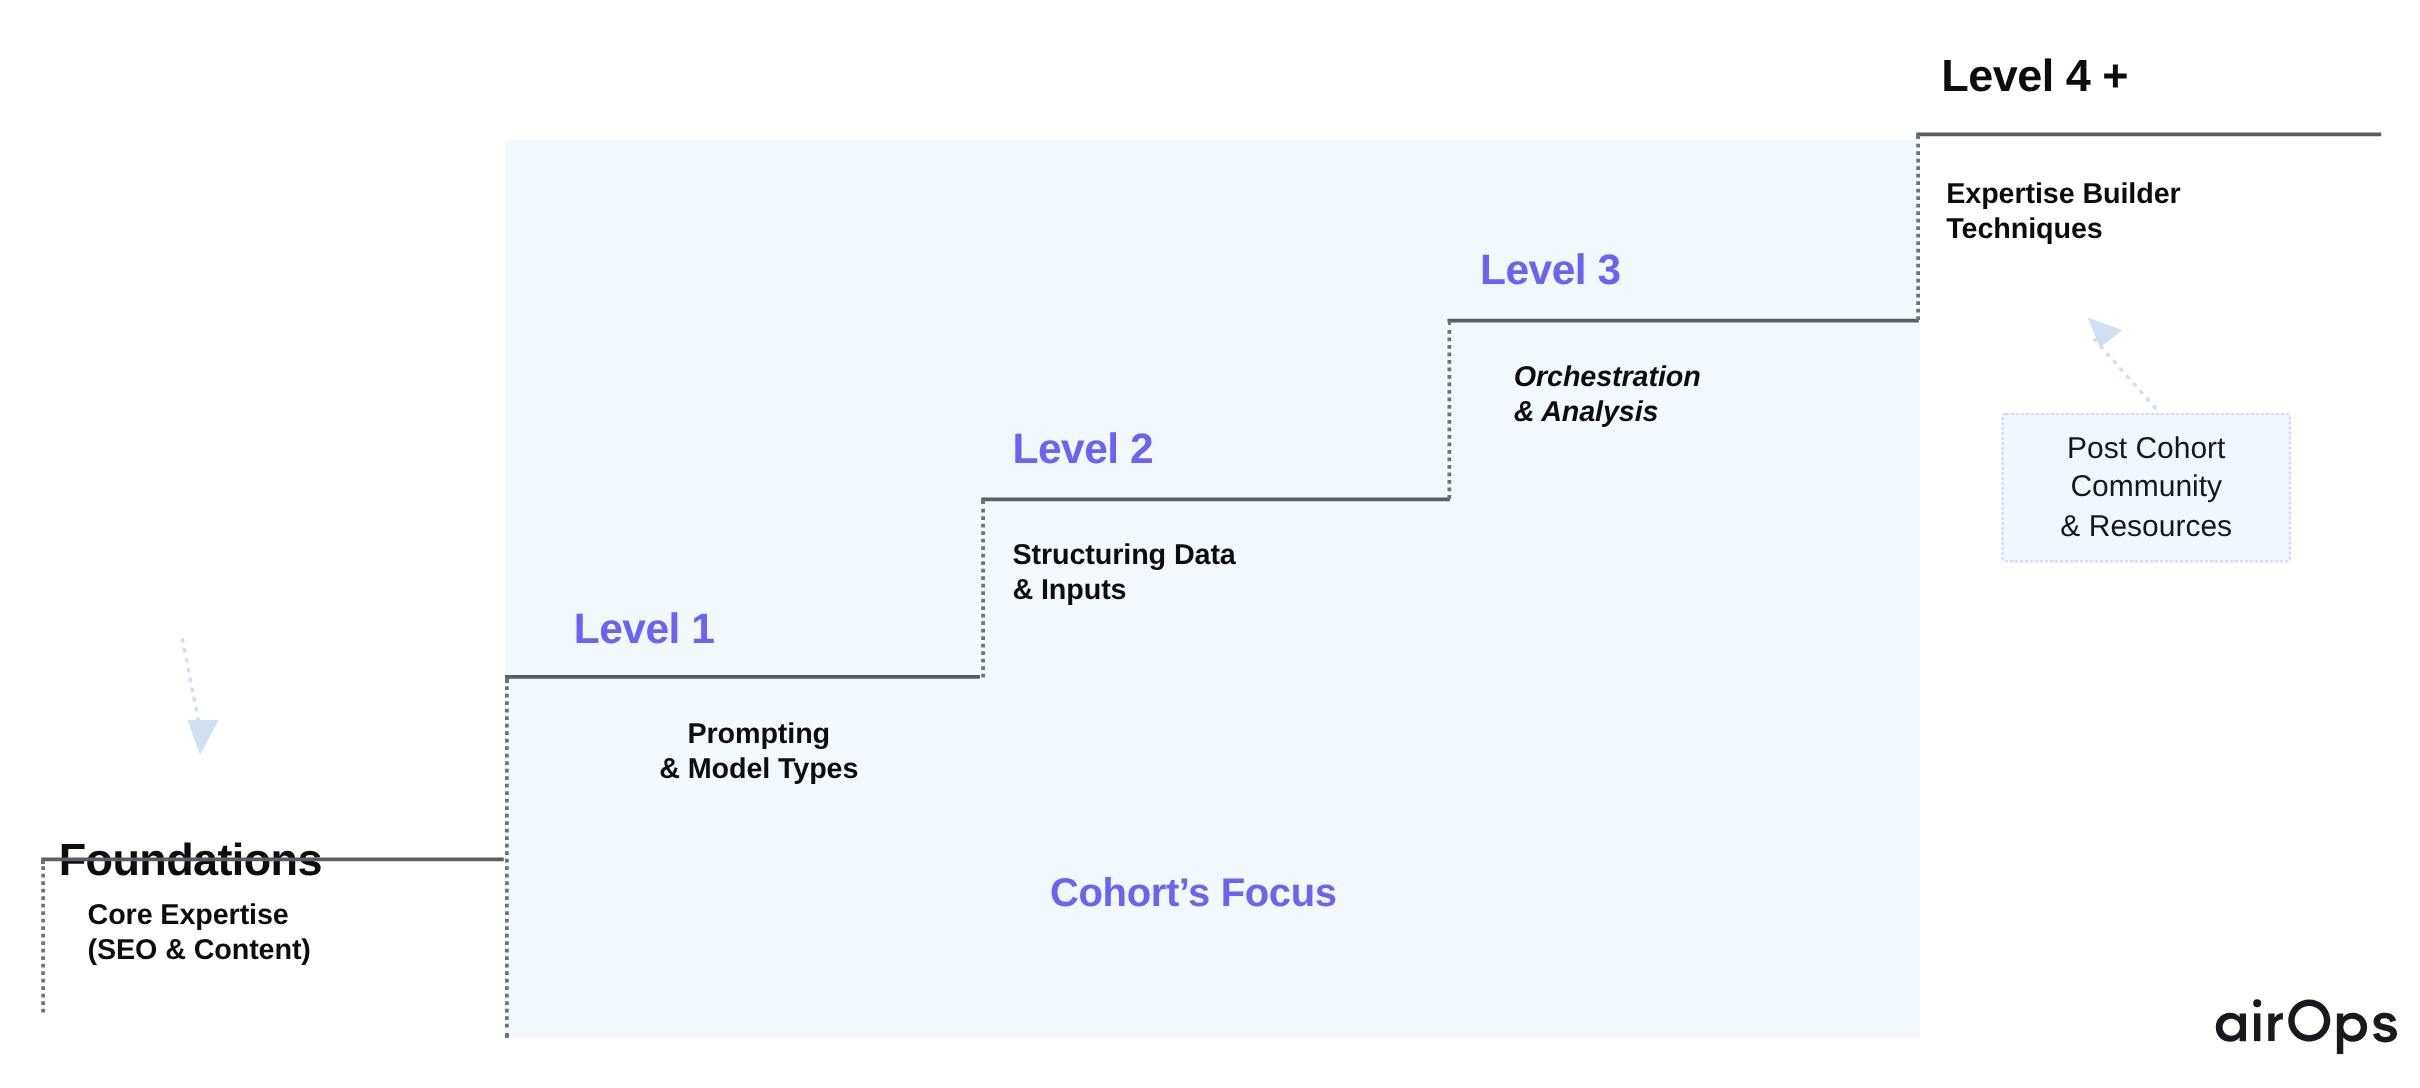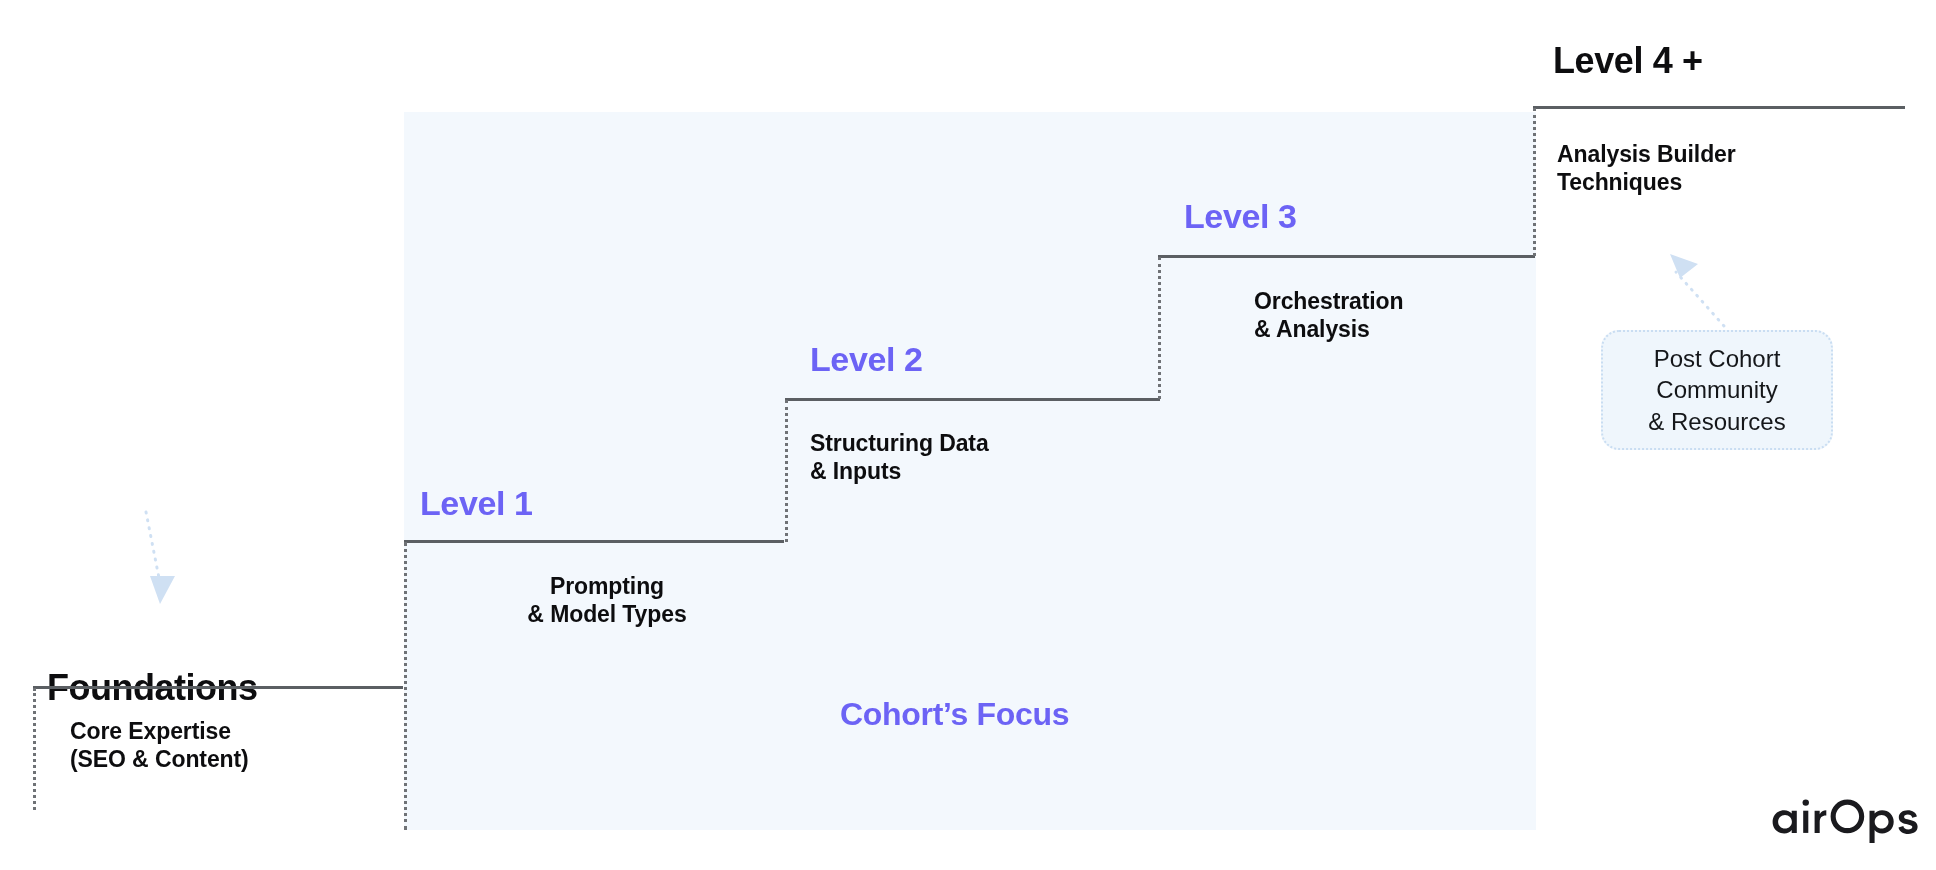--- a/index.html
+++ b/index.html
@@ -86,21 +86,21 @@
     font-size: 32px;
     letter-spacing: -0.3px;
     white-space: nowrap;
   }
 
   
   .callout {
     position: absolute;
     background: #eff6fc;
     border: 2px dotted #c9ddf2;
-    border-radius: 18px;
+    border-radius: 4px;
     color: #15171a;
     font-size: 24px;
     line-height: 1.3;
     text-align: center;
     white-space: pre-line;
     display: flex;
     align-items: center;
     justify-content: center;
     box-sizing: border-box;
   }
@@ -130,21 +130,21 @@
 
   <div class="foundations-title" style="left:47px; top:627px;margin-top:40px;">Foundations</div>
 
   <div class="step-rule" style="left:33px; top:686px; width:370px;"></div>
 
   <div class="v-dotted" style="left:33px; top:688px; height:122px;"></div>
 
   <div class="step-desc" style="left:70px; top:717px; width:330px;">Core Expertise
 (SEO &amp; Content)</div>
 
-  <div class="level-label" style="left:420px; top:484px;">Level 1</div>
+  <div class="level-label" style="left:459px; top:484px;">Level 1</div>
 
   <div class="step-rule" style="left:404px; top:540px; width:380px;"></div>
 
   <div class="v-dotted" style="left:404px; top:542px; height:288px;"></div>
 
   <div class="step-desc" style="left:437px; top:572px; width:340px;text-align:center;">Prompting
 &amp; Model Types</div>
 
   <div class="level-label" style="left:810px; top:340px;">Level 2</div>
 
@@ -154,30 +154,30 @@
 
   <div class="step-desc" style="left:810px; top:429px; width:350px;">Structuring Data
 &amp; Inputs</div>
 
   <div class="level-label" style="left:1184px; top:197px;">Level 3</div>
 
   <div class="step-rule" style="left:1158px; top:255px; width:377px;"></div>
 
   <div class="v-dotted" style="left:1158px; top:257px; height:142px;"></div>
 
-  <div class="step-desc" style="left:1254px; top:287px; width:350px;">Orchestration
+  <div class="step-desc" style="left:1211px; top:287px; width:350px;font-style:italic;">Orchestration
 &amp; Analysis</div>
 
   <div class="level-label dark" style="left:1553px; top:40px;">Level 4 +</div>
 
   <div class="step-rule" style="left:1533px; top:106px; width:372px;"></div>
 
   <div class="v-dotted" style="left:1533px; top:108px; height:148px;"></div>
 
-  <div class="step-desc" style="left:1557px; top:140px; width:350px;">Analysis Builder
+  <div class="step-desc" style="left:1557px; top:140px; width:350px;">Expertise Builder
 Techniques</div>
 
   <div class="cohort-focus" style="left:840px; top:696px;">Cohort’s Focus</div>
 
 
   <svg class="connector" style="left:0px; top:500px; width:260px; height:130px;" viewBox="0 0 260 130">
     <path d="M146 12 L159 78" stroke="#cfe0f3" stroke-width="3" stroke-dasharray="1 7" stroke-linecap="round" fill="none"></path>
     <path d="M150 76 L175 76 L160 104 Z" fill="#cfe0f3"></path>
   </svg>
 

